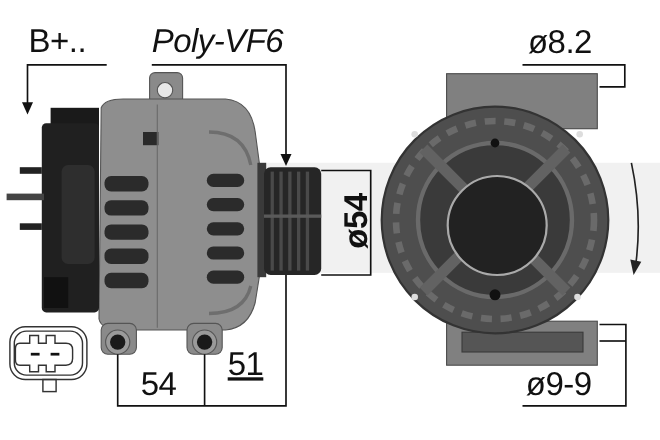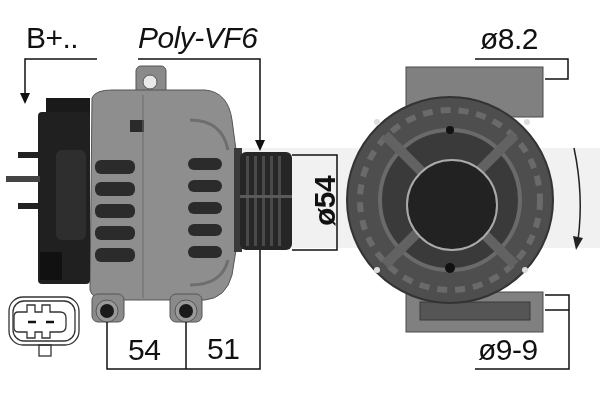--- a/index.html
+++ b/index.html
@@ -127,15 +127,15 @@
 <div class="abs label" style="left:26px;top:23px;">B+..</div>
 
 <div class="abs label" style="left:138px;top:23px;font-style:italic;">Poly-VF6</div>
 
 <div class="abs label" style="left:480px;top:24px;">ø8.2</div>
 
 <div class="abs label" style="left:290px;top:186px;transform:rotate(-90deg);transform-origin:center;font-weight:bold;width:70px;text-align:center;">ø54</div>
 
 <div class="abs label" style="left:128px;top:335px;text-align:right;">54</div>
 
-<div class="abs label" style="left:207px;top:334px;">51</div>
+<div class="abs label" style="left:207px;top:317px;text-decoration:underline;">51</div>
 
 <div class="abs label" style="left:478px;top:335px;">ø9-9</div>
 
 </body></html>

